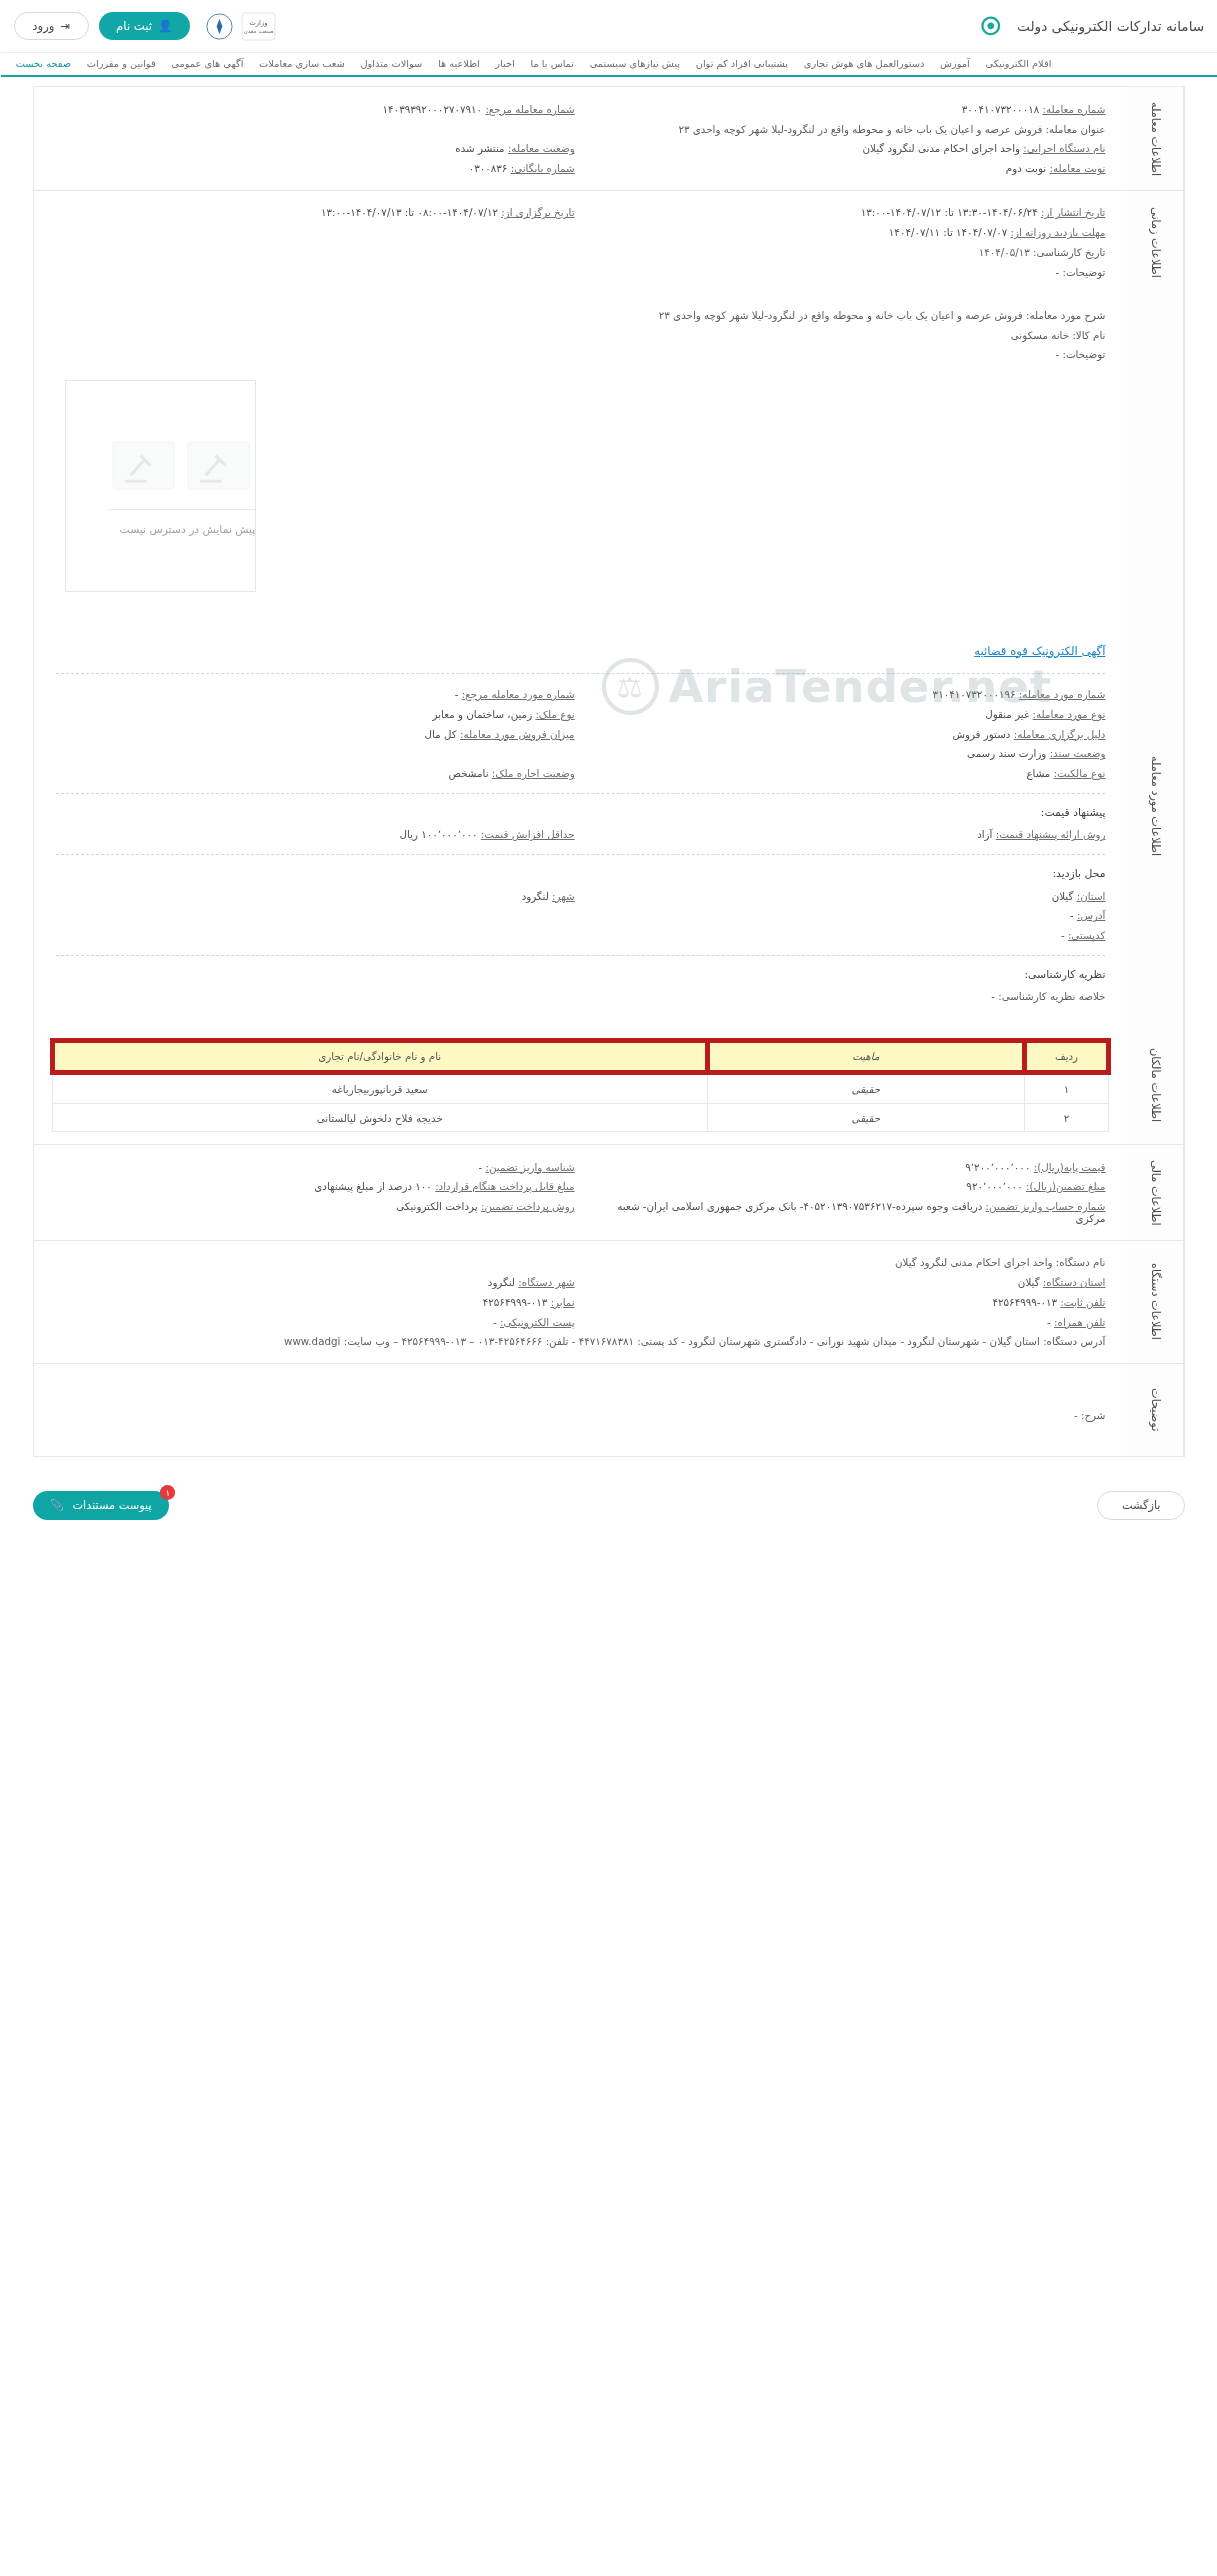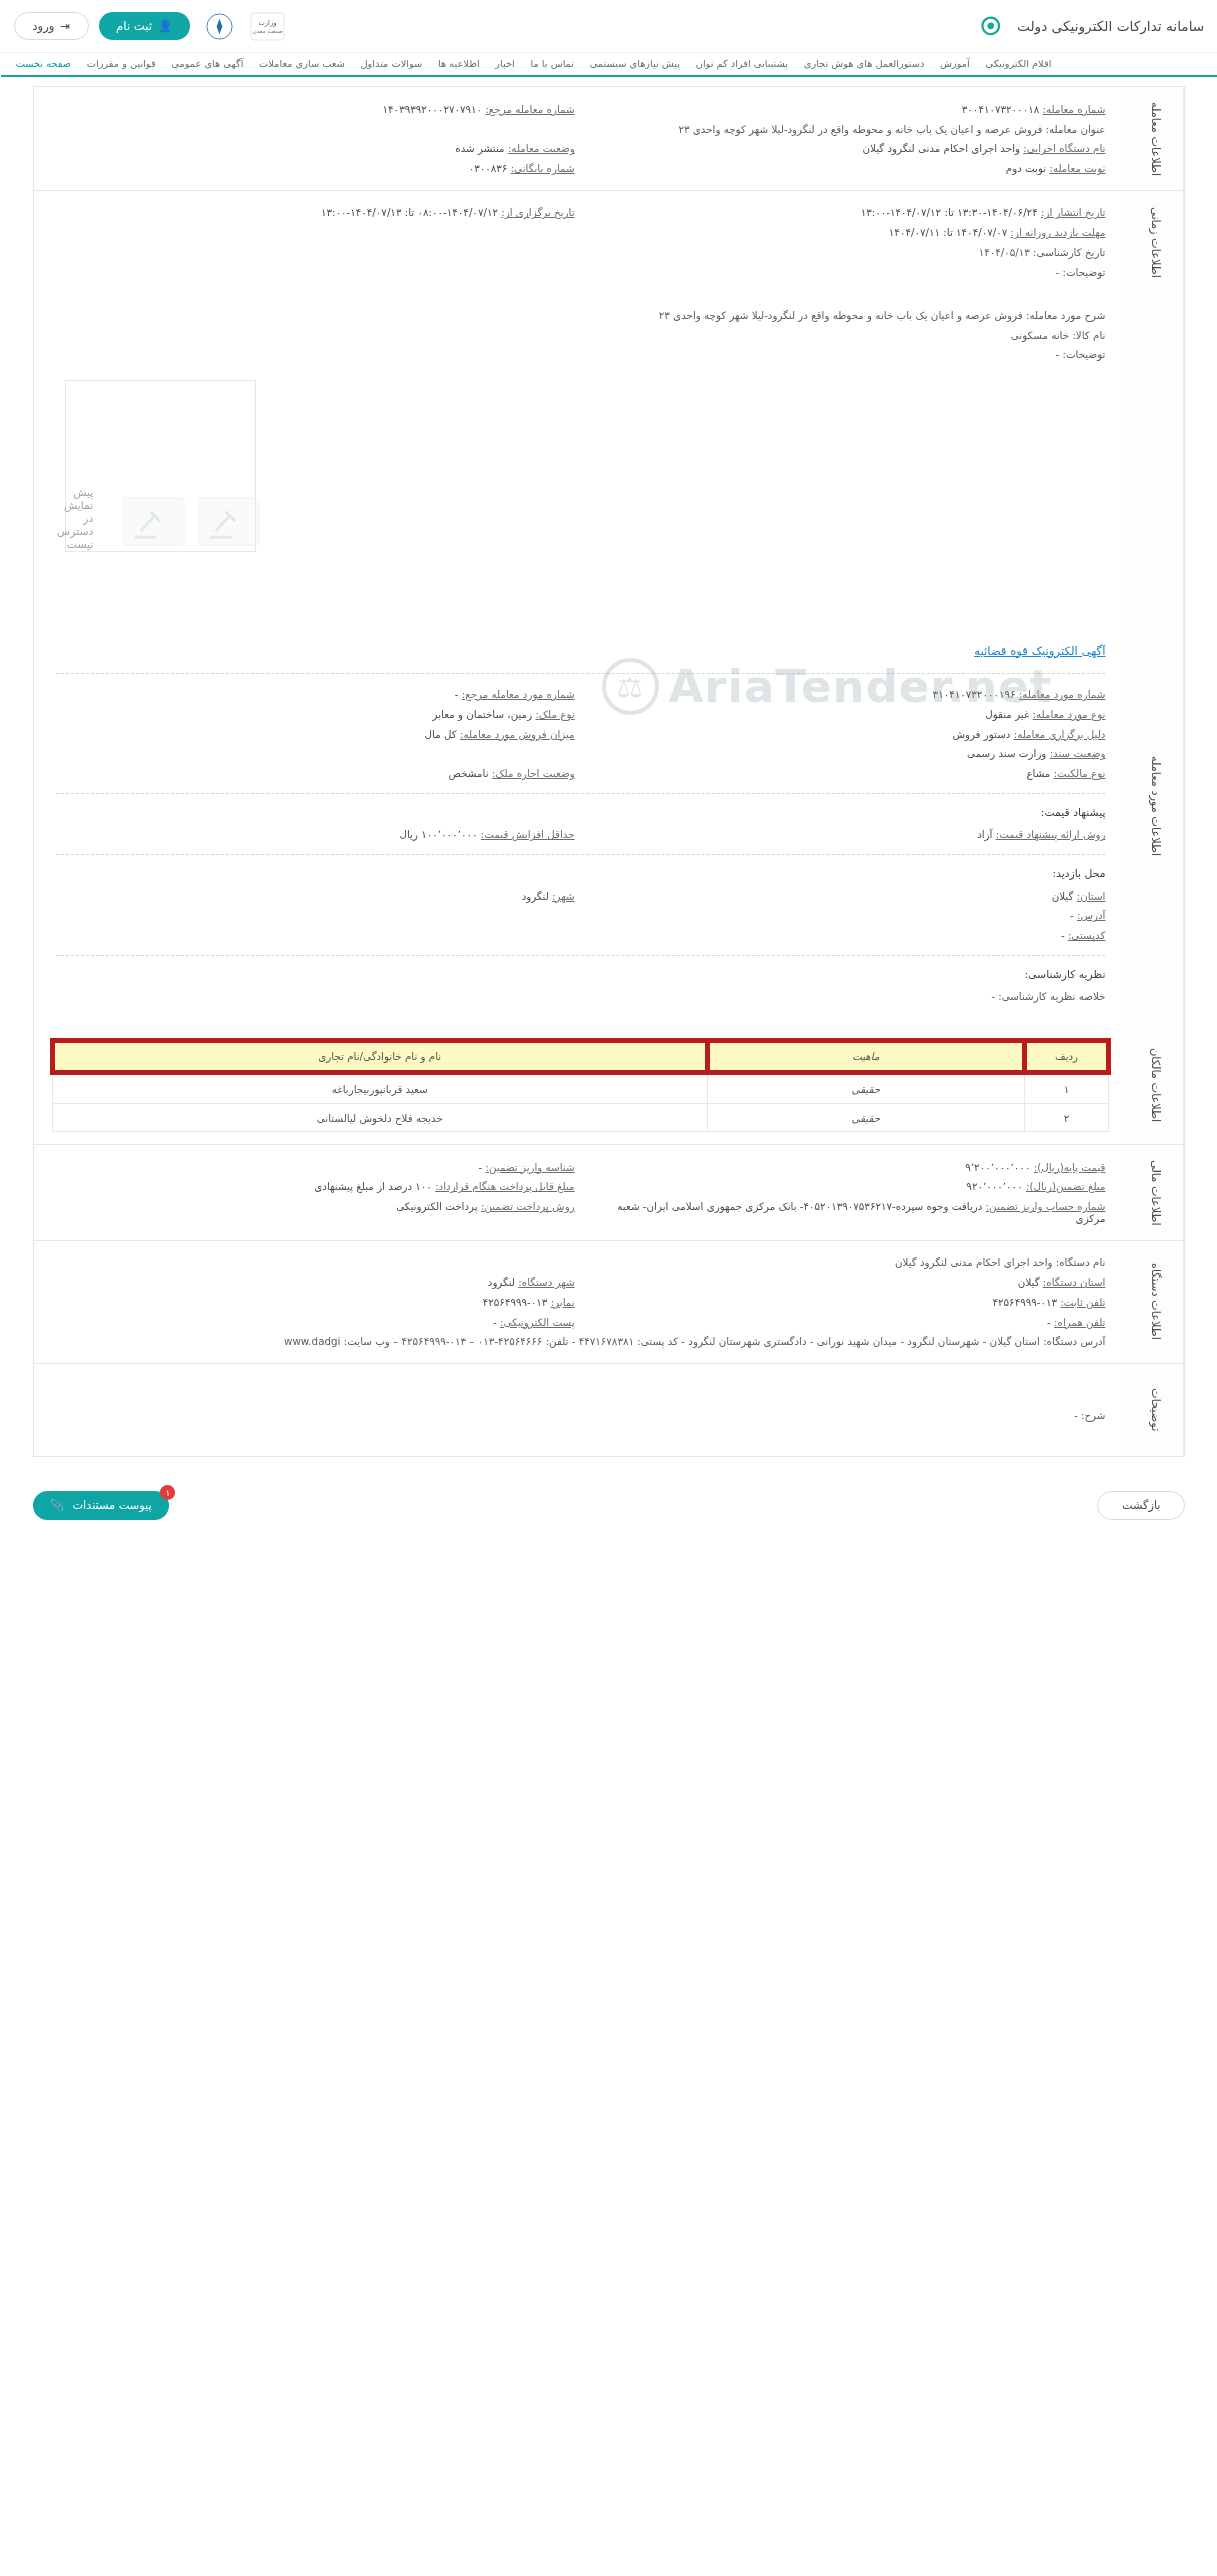--- a/index.html
+++ b/index.html
@@ -32,21 +32,21 @@
   .brand-logo .swirl { font-size:21.5px; color:#18a999; }
   .topbar-left { display:flex; align-items:center; gap:9.8px; }
   .btn-pill {
     background:#11a7a7;color:#fff;border:none;border-radius:15.7px;
     height:28px;padding:0 17.6px;font-size:11.7px;display:flex;align-items:center;gap:5.9px;
     cursor:pointer;font-family:inherit;
   }
   .btn-pill.outline {
     background:#ffffff;color:#4d4d4d;border:1px solid #d5dadd;
   }
-  .gov-logos { display:flex; align-items:center; gap:9px; }
+  .gov-logos { display:flex; align-items:center; gap:0; }
   .gov-logo {
     width:39px;height:33px;display:flex;align-items:center;justify-content:center;
   }
   .gov-logo svg { display:block; }
   
   .navbar {
     height:23.5px;
     background:#ffffff;
     display:flex;
     align-items:center;
@@ -98,22 +98,22 @@
     padding:9.8px 13.7px;
     margin:9.8px 5.9px 5.9px 5.9px;
   }
   .dashed-box .line {
     display:flex; align-items:center; gap:6.9px; padding:3.9px 0; font-size:10.3px; color:#555;
   }
   .bullet { width:5.9px;height:5.9px;border-radius:50%;background:#5c5c5c;flex:0 0 5.9px; }
   
   .preview-area { position:relative; padding:13.7px 5.9px 5.9px 5.9px; min-height:210px; }
   .preview-box {
-    width:191px;height:172px;border:1px solid #e3e7e9;background:#fff;
-    display:flex;flex-direction:row;align-items:flex-end;justify-content:center;gap:13.7px;
+    width:191px;height:212px;border:1px solid #e3e7e9;background:#fff;
+    display:flex;flex-direction:column;align-items:flex-start;justify-content:center;gap:13.7px;
     position:absolute; left:15.7px; top:15.7px;
   }
   .preview-box .imgs { display:flex; gap:5.9px; opacity:.35; }
   .preview-box .sep { width:147px;height:1px;background:#e6eaec; }
   .preview-box .cap { font-size:10.8px;color:#9aa3a8; }
   .watermark {
     position:absolute;
     top:294px; right:59px;
     font-size:45px;
     color:rgba(150,165,172,.30);

